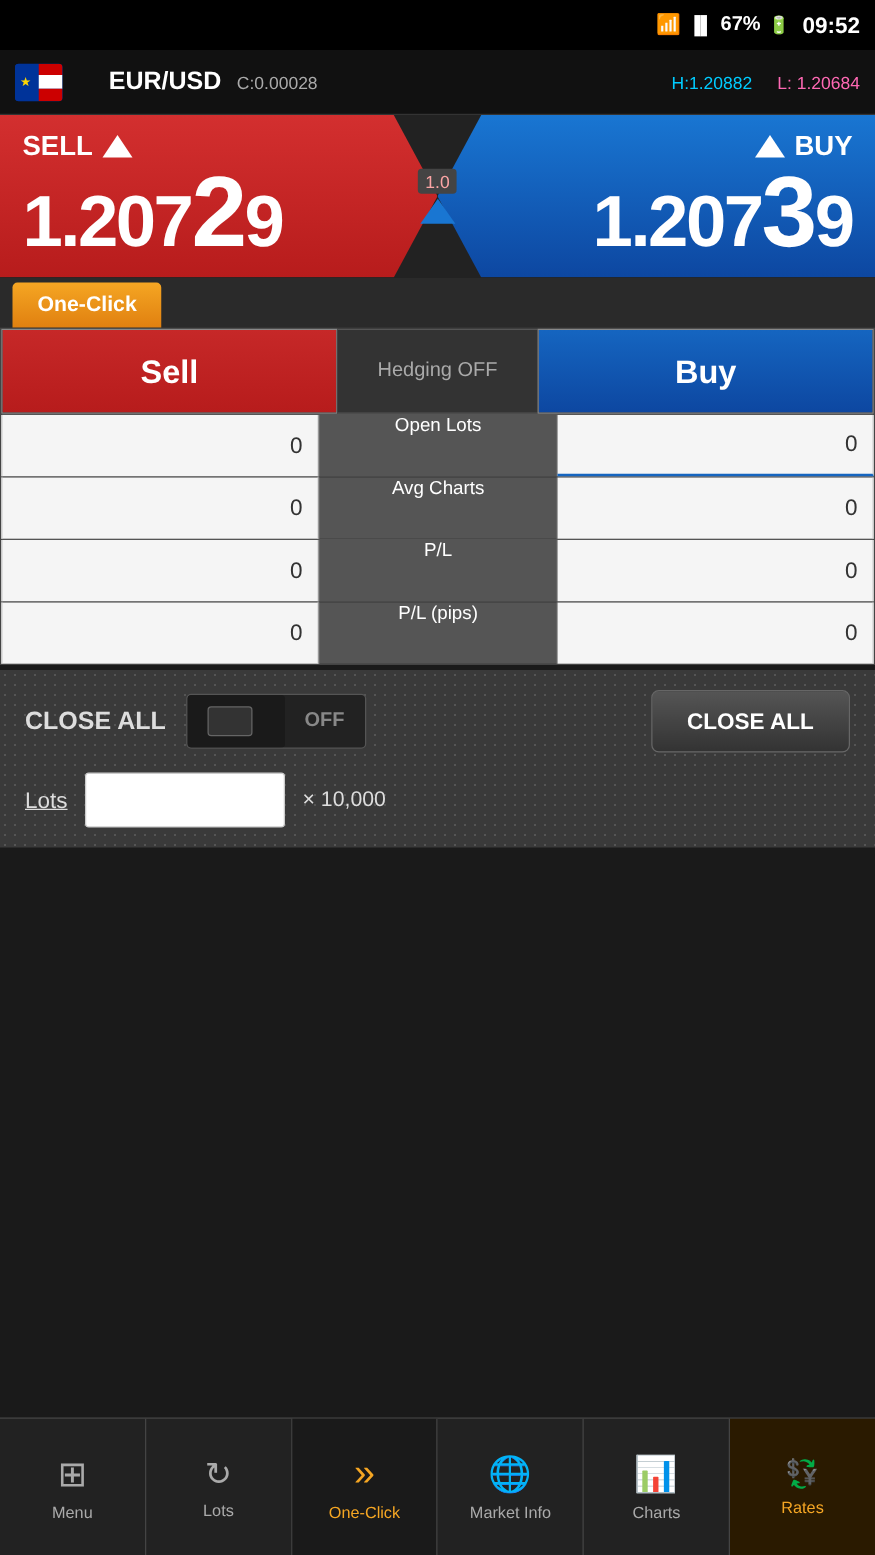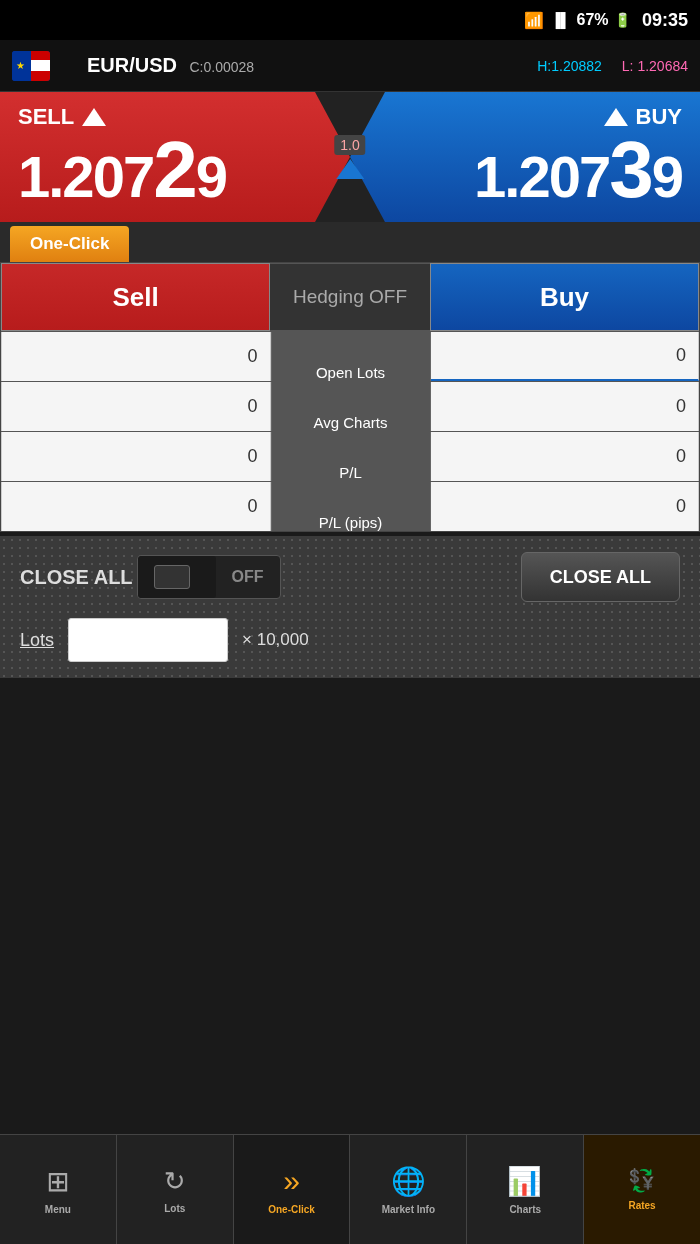--- a/index.html
+++ b/index.html
@@ -178,21 +178,21 @@
       width: 160px;
       background: #333;
       display: flex;
       flex-direction: column;
       justify-content: center;
       border-top: 1px solid #555;
       border-bottom: 1px solid #555;
     }
     .opt-label {
       color: #aaa;
-      font-size: 19px;
+      font-size: 16px;
       text-align: center;
       padding: 4px 0;
       border-bottom: 1px solid #555;
     }
     .opt-label:last-child { border-bottom: none; }
 
     
     .data-row {
       display: flex;
       height: 50px;
@@ -219,45 +219,45 @@
       border-right: 1px solid #ccc;
     }
     .data-cell-right-blue {
       border-bottom: 2px solid #1565c0;
     }
     .data-cell-value {
       color: #333;
       font-size: 18px;
     }
     .data-label-center {
-      width: 160px;
+      width: 191px;
       background: #555;
       display: flex;
-      align-items: flex-end;
+      align-items: flex-start;
       justify-content: center;
       border-left: 1px solid #666;
       border-right: 1px solid #666;
     }
     .data-label-text {
       color: #fff;
       font-size: 15px;
     }
 
     
     .close-all-panel {
       background: #3a3a3a;
       background-image: radial-gradient(circle, #555 1px, transparent 1px);
       background-size: 8px 8px;
       padding: 16px 20px;
       margin-top: 4px;
     }
     .close-all-row1 {
       display: flex;
       align-items: center;
-      gap: 4px;
+      gap: 16px;
       margin-bottom: 16px;
     }
     .close-all-label {
       color: #ddd;
       font-size: 20px;
       font-weight: bold;
     }
     .toggle-switch {
       background: #222;
       border-radius: 4px;
@@ -351,22 +351,21 @@
     .nav-item.active {
       background: #1a1a1a;
     }
     .nav-icon {
       color: #aaa;
       font-size: 28px;
     }
     .nav-icon.active-icon { color: #f5a623; }
     .nav-label {
       color: #aaa;
-      font-size: 10px;
-      font-weight: bold;
+      font-size: 13px;
     }
     .nav-label.active-label { color: #f5a623; }
     .nav-oneclick-icon {
       color: #f5a623;
       font-size: 30px;
     }
     .rates-item {
       background: #2a1a00;
     }
   </style>
@@ -374,21 +373,21 @@
 <body>
 
 <div class="status-bar">
   <div class="status-icons">
 
     <span style="color:#fff;font-size:16px;">📶</span>
 
     <span style="color:#fff;font-size:14px;">▐▌</span>
     <span style="color:#fff;font-size:16px;font-weight:bold;">67%</span>
     <span style="color:#fff;font-size:14px;">🔋</span>
-    <span style="color:#fff;font-size:18px;font-weight:bold;margin-left:4px;">09:35</span>
+    <span style="color:#fff;font-size:18px;font-weight:bold;margin-left:4px;">09:52</span>
   </div>
 </div>
 
 <div class="header">
 
   <div style="position:relative;width:38px;height:30px;flex-shrink:0;">
 
     <div style="width:38px;height:30px;background:#003399;border-radius:3px;display:flex;align-items:center;justify-content:center;overflow:hidden;position:relative;">
       <div style="position:absolute;top:0;left:0;width:50%;height:100%;background:#003399;"></div>
       <div style="position:absolute;top:0;right:0;width:50%;height:33%;background:#cc0000;"></div>

